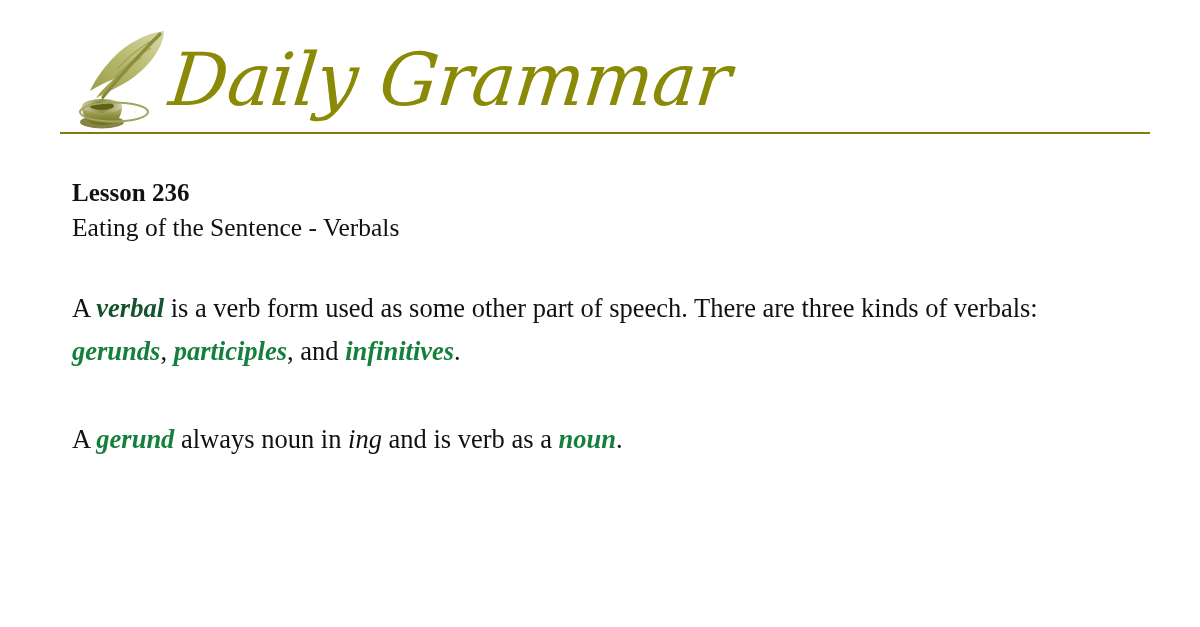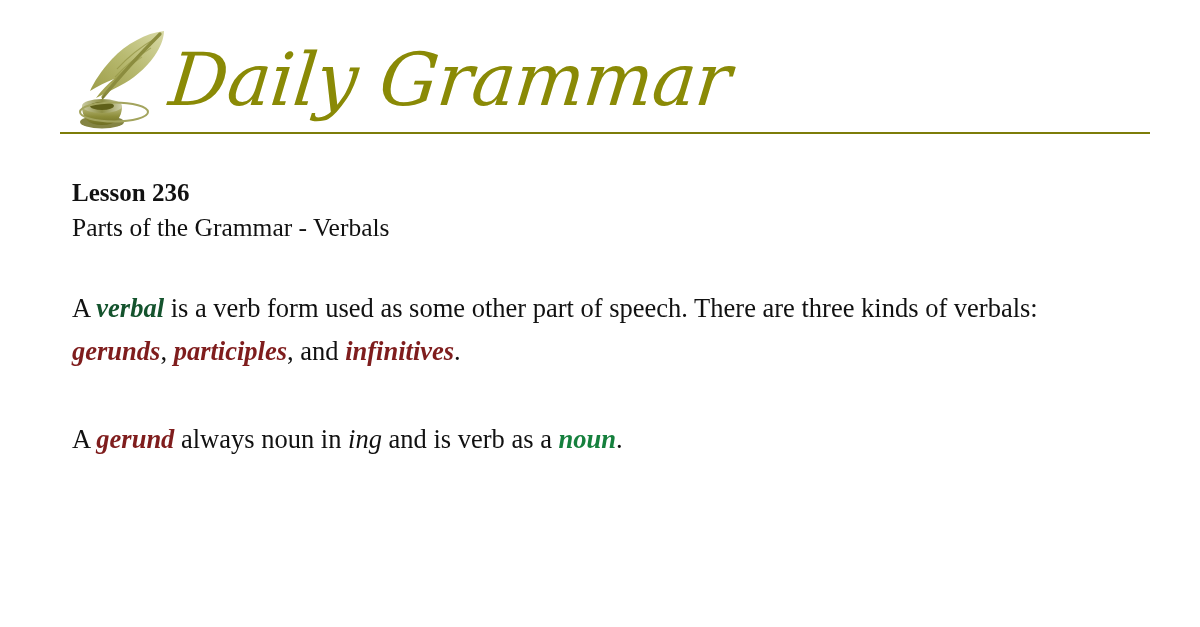--- a/index.html
+++ b/index.html
@@ -104,21 +104,21 @@
   .example-block {
     margin-top: 40px;
     margin-left: 53px;
     font-size: 26.5px;
     line-height: 1.62;
   }
   .example-line { margin: 0; padding: 0; }
   .em-i       { font-style: italic; }
   .term-verbal{ font-weight: bold; font-style: italic; color: #14532d; }
   .term-noun  { font-weight: bold; font-style: italic; color: #15803d; }
-  .term-dark  { font-weight: bold; font-style: italic; color: #7f1d1d; }
+  .term-dark  { font-weight: bold; font-style: italic; color: #15803d; }
 </style>
 </head>
 <body>
 
 <div class="page">
 
   <div class="header">
 
     <div class="logo-wrap">
 
@@ -164,21 +164,21 @@
       <div class="logo-text">Daily Grammar</div>
     </div>
 
     <div class="header-rule"></div>
   </div>
 
   <div class="content">
 
     <p class="lesson-number">Lesson 236</p>
 
-    <p class="lesson-subtitle">Parts of the Grammar - Verbals</p>
+    <p class="lesson-subtitle">Eating of the Sentence - Verbals</p>
 
     <p class="para gap-lg"><span>A </span><span class="term-verbal">verbal</span><span> is a verb form used as some other part of speech. There are three kinds of verbals: </span><span class="term-dark">gerunds</span><span>, </span><span class="term-dark">participles</span><span>, and </span><span class="term-dark">infinitives</span><span>.</span></p>
 
     <p class="para gap-md"><span>A </span><span class="term-dark">gerund</span><span> always noun in </span><span class="em-i">ing</span><span> and is verb as a </span><span class="term-noun">noun</span><span>.</span></p>
 
 
   </div>
 </div>
 
 </body></html>

